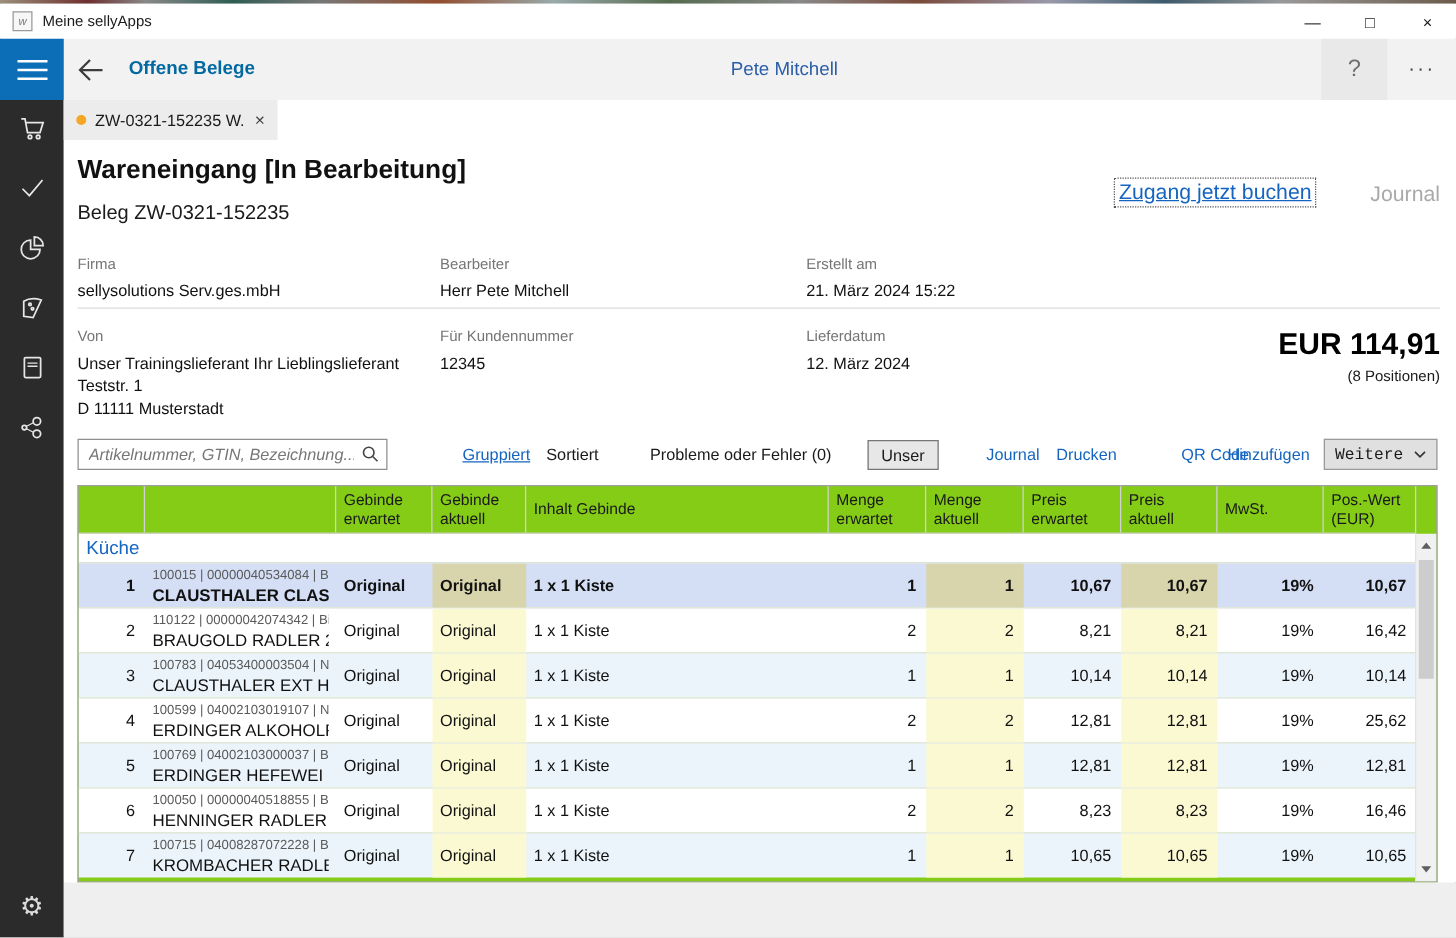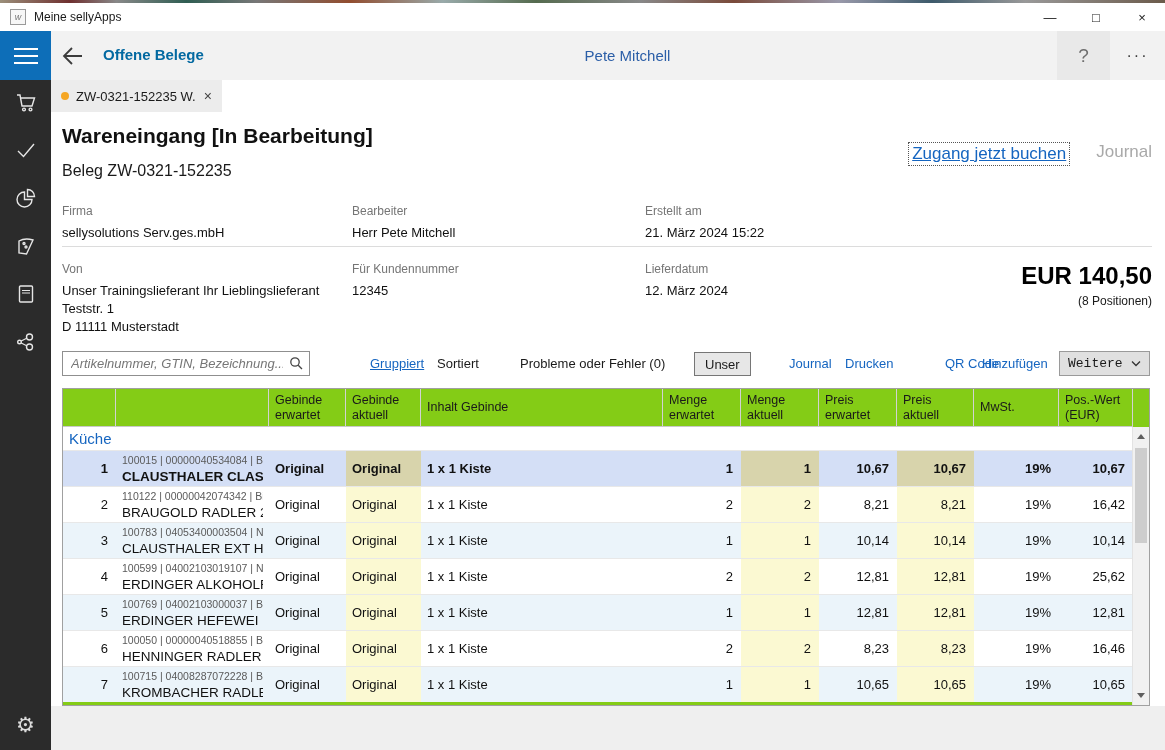--- a/index.html
+++ b/index.html
@@ -37,21 +37,21 @@
   .tabbar { position:absolute; left:51px; top:80px; width:1114px; height:32px; background:#fff; }
   .tab { position:absolute; left:0; top:0; width:171px; height:32px; background:#ececec; display:flex; align-items:center; padding:0 10px; }
   .tab-dot { width:8px; height:8px; border-radius:50%; background:#f5a623; margin-right:7px; flex:none; }
   .tab-label { font-size:13px; color:#1a1a1a; white-space:nowrap; overflow:hidden; flex:1; }
   .tab-close { font-size:14px; color:#444; margin-left:8px; }
 
   
   .content { position:absolute; left:51px; top:112px; width:1114px; height:594px; background:#fff; }
   .doc-title { position:absolute; left:11px; top:12px; font-size:21px; font-weight:bold; color:#111; }
   .doc-subtitle { position:absolute; left:11px; top:50px; font-size:16px; color:#1a1a1a; }
-  .actions { position:absolute; top:30px; right:13px; display:flex; gap:26px; align-items:flex-start; }
+  .actions { position:absolute; top:30px; right:13px; display:flex; gap:43px; align-items:flex-end; }
   .link-book { font-size:17px; color:#1565c0; text-decoration:underline; border:1px dotted #555; padding:1px 3px; }
   .link-reject { font-size:17px; color:#a9a9a9; }
 
   .frow { position:absolute; left:11px; right:13px; }
   .frow-a { top:88px; height:47px; border-bottom:1px solid #dcdcdc; }
   .frow-b { top:146px; height:80px; }
   .fcol { position:absolute; top:4px; }
   .fcol-1 { left:0; } .fcol-2 { left:290px; } .fcol-3 { left:583px; }
   .flabel { font-size:12px; color:#757575; }
   .fvalue { font-size:13px; color:#111; margin-top:6px; line-height:1.4; }
@@ -238,21 +238,21 @@
         <div class="flabel">Für Kundennummer</div>
         <div class="fvalue">12345</div>
       </div>
       <div class="fcol fcol-3">
         <div class="flabel">Lieferdatum</div>
         <div class="fvalue">12. März 2024</div>
       </div>
     </div>
 
     <div class="total">
-      <div class="total-amount">EUR 140,50</div>
+      <div class="total-amount">EUR 114,91</div>
       <div class="total-positions">(8 Positionen)</div>
     </div>
 
     <div class="toolbar">
       <div class="search-wrap">
         <input class="search-input" type="text" placeholder="Artikelnummer, GTIN, Bezeichnung..." style="">
         <span class="search-icon">
           <svg width="14" height="14" viewBox="0 0 14 14">
               <circle cx="6" cy="6" r="4.2" stroke="#444" stroke-width="1.3" fill="none"></circle>
               <path d="M9.2 9.2 L13 13" stroke="#444" stroke-width="1.3"></path>

